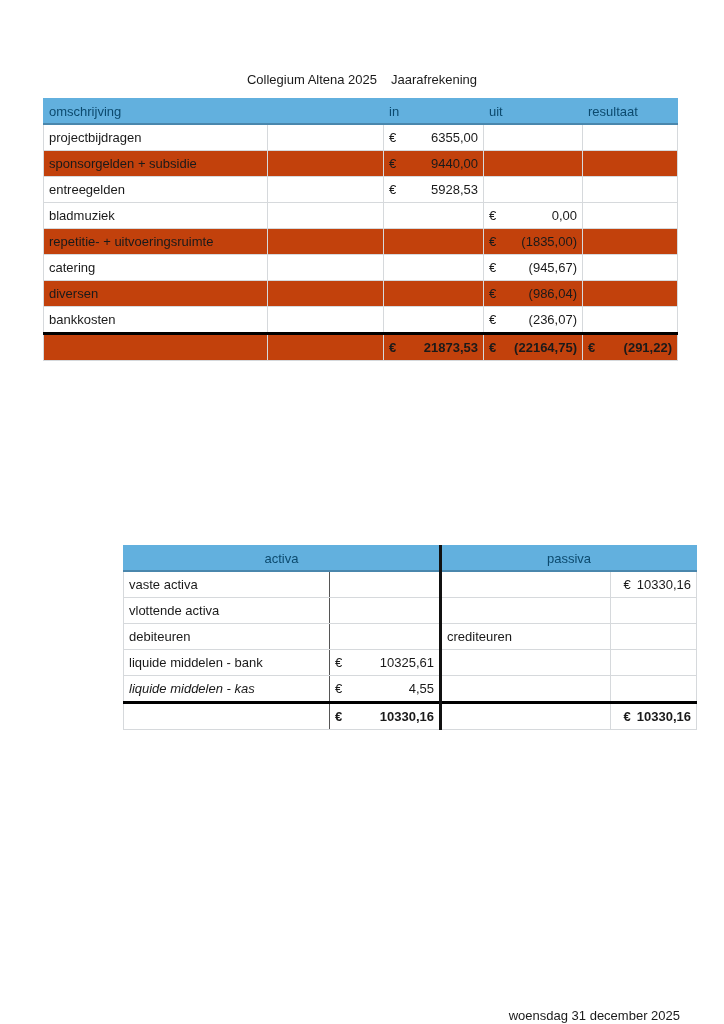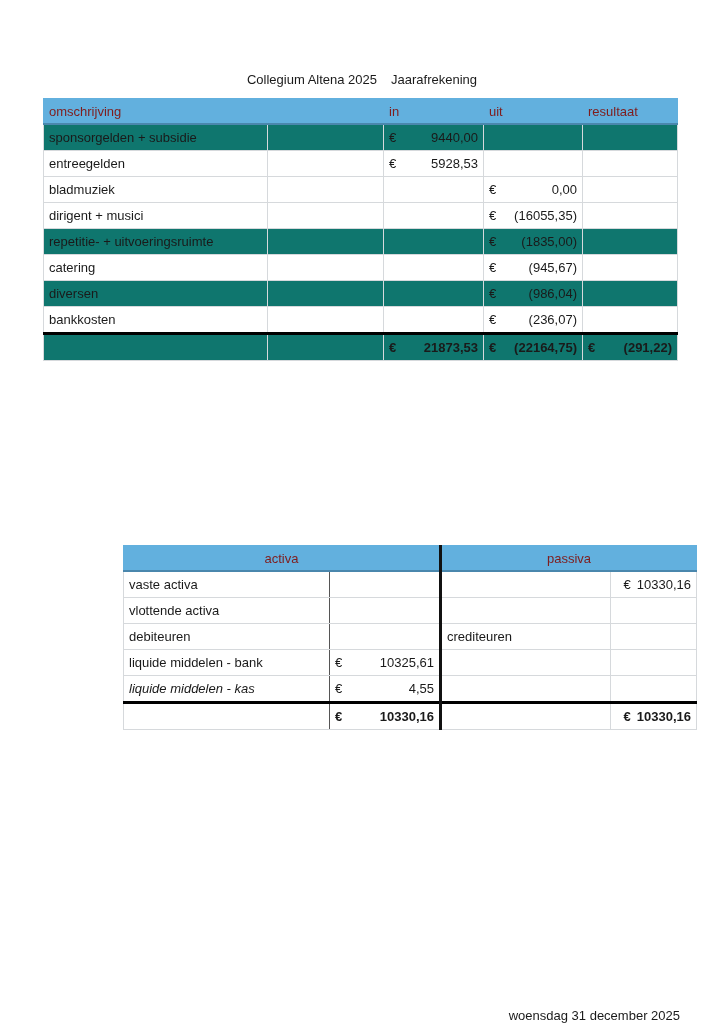--- a/index.html
+++ b/index.html
@@ -4,23 +4,23 @@
 <style>
   html, body { margin: 0; padding: 0; background: #ffffff; }
   body { width: 724px; height: 1024px; position: relative; overflow: hidden;
          font-family: "Liberation Sans", sans-serif; color: #1a1a1a; }
   .title { position: absolute; top: 72px; left: 0; width: 724px; text-align: center; font-size: 13px; }
   .title span { display: inline-block; }
   .title .gap { width: 14px; }
 
   table { border-collapse: collapse; position: absolute; table-layout: fixed; font-size: 13px; }
   td, th { padding: 0 5px; height: 25px; border: 1px solid #d6d9dc; white-space: nowrap; overflow: hidden; }
-  thead th { background: #62b0de; font-weight: normal; text-align: left; color: #7f1d1d;
+  thead th { background: #62b0de; font-weight: normal; text-align: left; color: #0c4a6e;
              border-color: #62b0de; border-bottom: 2px solid #4a87ad; height: 24px; }
-  tr.alt td { background: #0f766e; }
+  tr.alt td { background: #c2410c; }
   .money { display: flex; justify-content: space-between; }
   .total td { font-weight: bold; border-top: 3px solid #000; }
 
   #t1 { top: 98px; left: 43px; width: 634px; }
   #t2 { top: 545px; left: 87px; width: 573px; margin-left: 36px; }
   #t2 thead th { text-align: center; }
   #t2 .divider { border-right: 3px solid #111; }
   #t2 .vline { border-right: 1px solid #555; }
 
   .subtitle { position: absolute; top: 522px; left: 95px; width: 573px; text-align: center; font-size: 13px; margin-top: 36px; }
@@ -45,20 +45,32 @@
   <thead>
     <tr>
       <th>omschrijving</th>
       <th></th>
       <th>in</th>
       <th>uit</th>
       <th>resultaat</th>
     </tr>
   </thead>
   <tbody id="t1-body">
+      <tr>
+        <td><span>projectbijdragen</span></td>
+        <td></td>
+        <td>
+          <div class="money">
+            <span>€</span>
+            <span>6355,00</span>
+          </div>
+        </td>
+        <td></td>
+        <td></td>
+      </tr>
       <tr class="alt">
         <td><span>sponsorgelden + subsidie</span></td>
         <td></td>
         <td>
           <div class="money">
             <span>€</span>
             <span>9440,00</span>
           </div>
         </td>
         <td></td>
@@ -77,32 +89,20 @@
         <td></td>
       </tr>
       <tr>
         <td><span>bladmuziek</span></td>
         <td></td>
         <td></td>
         <td>
           <div class="money">
             <span>€</span>
             <span>0,00</span>
-          </div>
-        </td>
-        <td></td>
-      </tr>
-      <tr>
-        <td><span>dirigent + musici</span></td>
-        <td></td>
-        <td></td>
-        <td>
-          <div class="money">
-            <span>€</span>
-            <span>(16055,35)</span>
           </div>
         </td>
         <td></td>
       </tr>
       <tr class="alt">
         <td><span>repetitie- + uitvoeringsruimte</span></td>
         <td></td>
         <td></td>
         <td>
           <div class="money">

